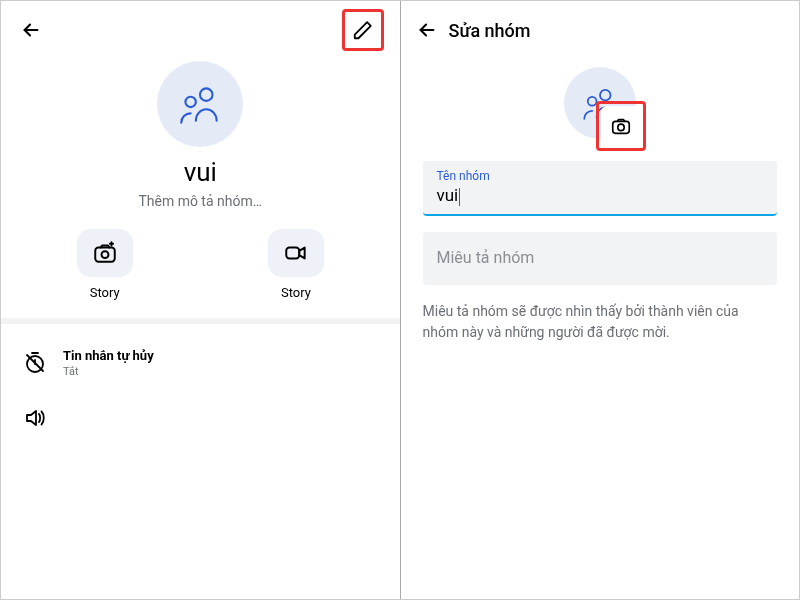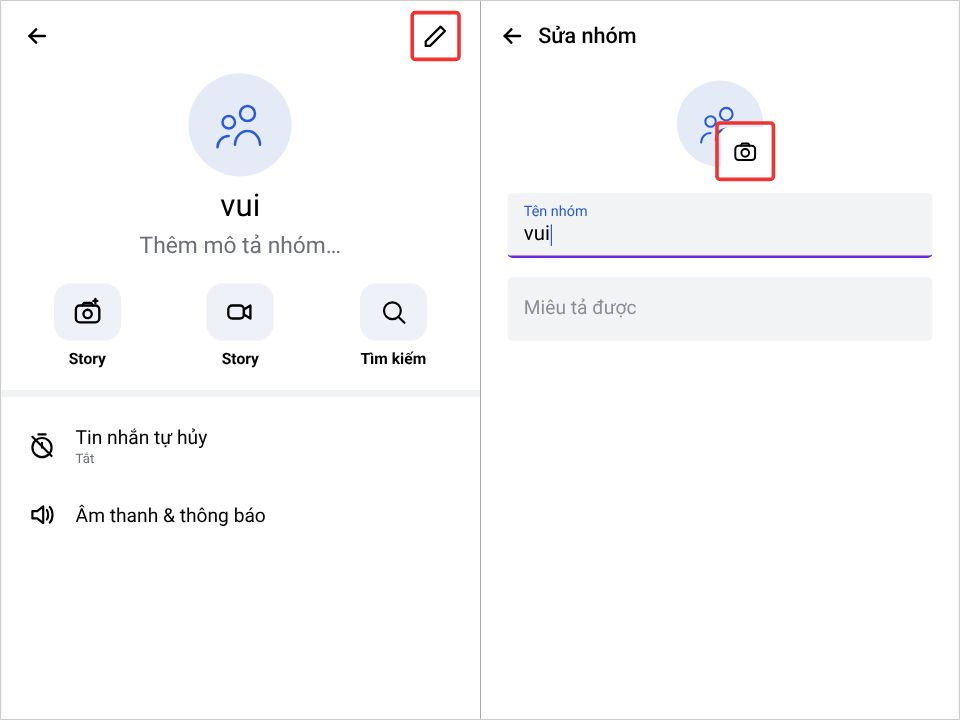--- a/index.html
+++ b/index.html
@@ -8,47 +8,47 @@
   .panel-left { border-right: 1px solid #aaa; }
   .header { display: flex; align-items: center; justify-content: space-between; padding: 14px 16px 8px 16px; height: 52px; }
   .header-title { font-size: 18px; font-weight: 500; color: #000; margin-left: 8px; }
   .back-btn { width: 28px; height: 28px; display:flex; align-items:center; justify-content:center; cursor:pointer; }
   .edit-btn { width: 32px; height: 32px; display:flex; align-items:center; justify-content:center; cursor:pointer; }
   .highlight-box { border: 3px solid #e33; border-radius: 4px; padding: 2px; }
 
   .avatar-wrap { display:flex; justify-content:center; margin-top: 8px; position: relative; }
   .avatar-circle { width: 86px; height: 86px; border-radius: 50%; background: #e4ebf7; display:flex; align-items:center; justify-content:center; }
   .group-name { text-align:center; font-size: 26px; color:#000; margin-top: 10px; font-weight: 400; }
-  .group-desc { text-align:center; font-size: 19px; color:#6b6f76; margin-top: 6px; }
+  .group-desc { text-align:center; font-size: 14px; color:#6b6f76; margin-top: 6px; }
 
-  .actions-row { display:flex; justify-content: space-around; padding: 20px 8px 18px 8px; font-weight: bold; }
+  .actions-row { display:flex; justify-content: space-around; padding: 20px 8px 18px 8px; }
   .action-item { display:flex; flex-direction:column; align-items:center; width: 78px; }
   .action-btn { width: 56px; height: 48px; border-radius: 14px; background:#eef1f7; display:flex; align-items:center; justify-content:center; cursor:pointer; }
   .action-label { font-size: 13px; color:#000; margin-top: 8px; text-align:center; }
 
   .divider { height: 6px; background:#f1f2f4; width:100%; }
 
   .settings-list { padding: 10px 0; }
   .settings-item { display:flex; align-items:center; padding: 14px 22px; cursor:pointer; }
   .settings-icon { width: 30px; display:flex; align-items:center; justify-content:flex-start; flex-shrink:0; }
   .settings-text { margin-left: 10px; }
-  .settings-title { font-size: 16px; color:#000; }
+  .settings-title { font-size: 13px; color:#000;font-weight:bold; }
   .settings-sub { font-size: 11px; color:#6b6f76; margin-top:2px; }
 
   
   .header-r { display:flex; align-items:center; padding: 14px 16px 8px 12px; height:52px;text-align:right; }
   .avatar-wrap-r { display:flex; justify-content:center; margin-top: 14px; position:relative; }
   .avatar-circle-r { width: 72px; height: 72px; border-radius:50%; background:#e4ebf7; display:flex; align-items:center; justify-content:center; }
   .camera-badge { position:absolute; width:40px; height:40px; background:#fff; border-radius:6px; display:flex; align-items:center; justify-content:center; bottom:-8px; left:50%; margin-left: 0px; cursor:pointer; }
   .camera-highlight { position:absolute; bottom:-12px; left:50%; margin-left:-4px; }
 
   .form-area { padding: 22px 22px 0 22px; }
   .field { background:#f2f3f5; border-radius:4px; padding: 8px 14px 10px 14px; margin-bottom: 16px; position:relative; }
   .field-label { font-size: 12px; color:#2a5bd7; margin-bottom:2px; }
-  .field-active { border-bottom: 2px solid #6d28d9; padding-bottom:8px; }
+  .field-active { border-bottom: 2px solid #0ea5e9; padding-bottom:8px; }
   .field-placeholder { font-size:16px; color:#8b8f95; padding: 8px 0; }
   .caret { display:inline-block; width:1px; height:18px; background:#2a5bd7; vertical-align:middle; margin-left:1px; animation: blink 1s step-end infinite; }
   @keyframes blink { 50% { opacity:0; } }
   .hint-text { font-size:14px; color:#6b6f76; padding: 0 22px; line-height:1.5; }
 
   svg { display:block; }
 </style>
 </head>
 <body>
 
@@ -98,29 +98,20 @@
     </div>
     <div class="action-item">
       <div class="action-btn">
         <svg width="26" height="26" viewBox="0 0 24 24" fill="none" stroke="#000" stroke-width="1.8" stroke-linecap="round" stroke-linejoin="round">
             <rect x="3" y="7" width="12" height="10" rx="3"></rect>
             <path d="M15 10l5-3v10l-5-3z"></path>
           </svg>
       </div>
       <div class="action-label">Story</div>
     </div>
-    <div class="action-item">
-      <div class="action-btn">
-        <svg width="24" height="24" viewBox="0 0 24 24" fill="none" stroke="#000" stroke-width="1.8" stroke-linecap="round" stroke-linejoin="round">
-            <circle cx="11" cy="11" r="7"></circle>
-            <path d="M21 21l-4.3-4.3"></path>
-          </svg>
-      </div>
-      <div class="action-label">Tìm kiếm</div>
-    </div>
   </div>
 
   <div class="divider"></div>
 
   <div class="settings-list">
     <div class="settings-item">
       <div class="settings-icon">
         <svg width="24" height="24" viewBox="0 0 24 24" fill="none" stroke="#000" stroke-width="1.8" stroke-linecap="round" stroke-linejoin="round">
             <circle cx="12" cy="13" r="8"></circle>
             <path d="M12 9v4"></path>
@@ -133,23 +124,20 @@
         <div class="settings-sub">Tắt</div>
       </div>
     </div>
     <div class="settings-item">
       <div class="settings-icon">
         <svg width="24" height="24" viewBox="0 0 24 24" fill="none" stroke="#000" stroke-width="1.8" stroke-linecap="round" stroke-linejoin="round">
             <path d="M4 9v6h4l5 4V5L8 9H4z"></path>
             <path d="M16 8c1.5 1.5 1.5 6.5 0 8"></path>
             <path d="M18.5 5.5c3 3 3 10 0 13"></path>
           </svg>
-      </div>
-      <div class="settings-text">
-        <div class="settings-title">Âm thanh &amp; thông báo</div>
       </div>
     </div>
   </div>
 </div>
 
 <div class="panel">
   <div class="header-r">
     <div class="back-btn">
       <svg width="22" height="22" viewBox="0 0 24 24" fill="none" stroke="#000" stroke-width="2.2" stroke-linecap="round" stroke-linejoin="round">
           <path d="M19 12H5"></path>
@@ -178,17 +166,18 @@
       </div>
     </div>
   </div>
 
   <div class="form-area">
     <div class="field field-active">
       <div class="field-label">Tên nhóm</div>
       <div style="font-size:17px;color:#000;"><span>vui</span><span class="caret"></span></div>
     </div>
     <div class="field">
-      <div class="field-placeholder">Miêu tả được</div>
+      <div class="field-placeholder">Miêu tả nhóm</div>
     </div>
   </div>
 
+  <div class="hint-text">Miêu tả nhóm sẽ được nhìn thấy bởi thành viên của nhóm này và những người đã được mời.</div>
 </div>
 
 </body></html>

